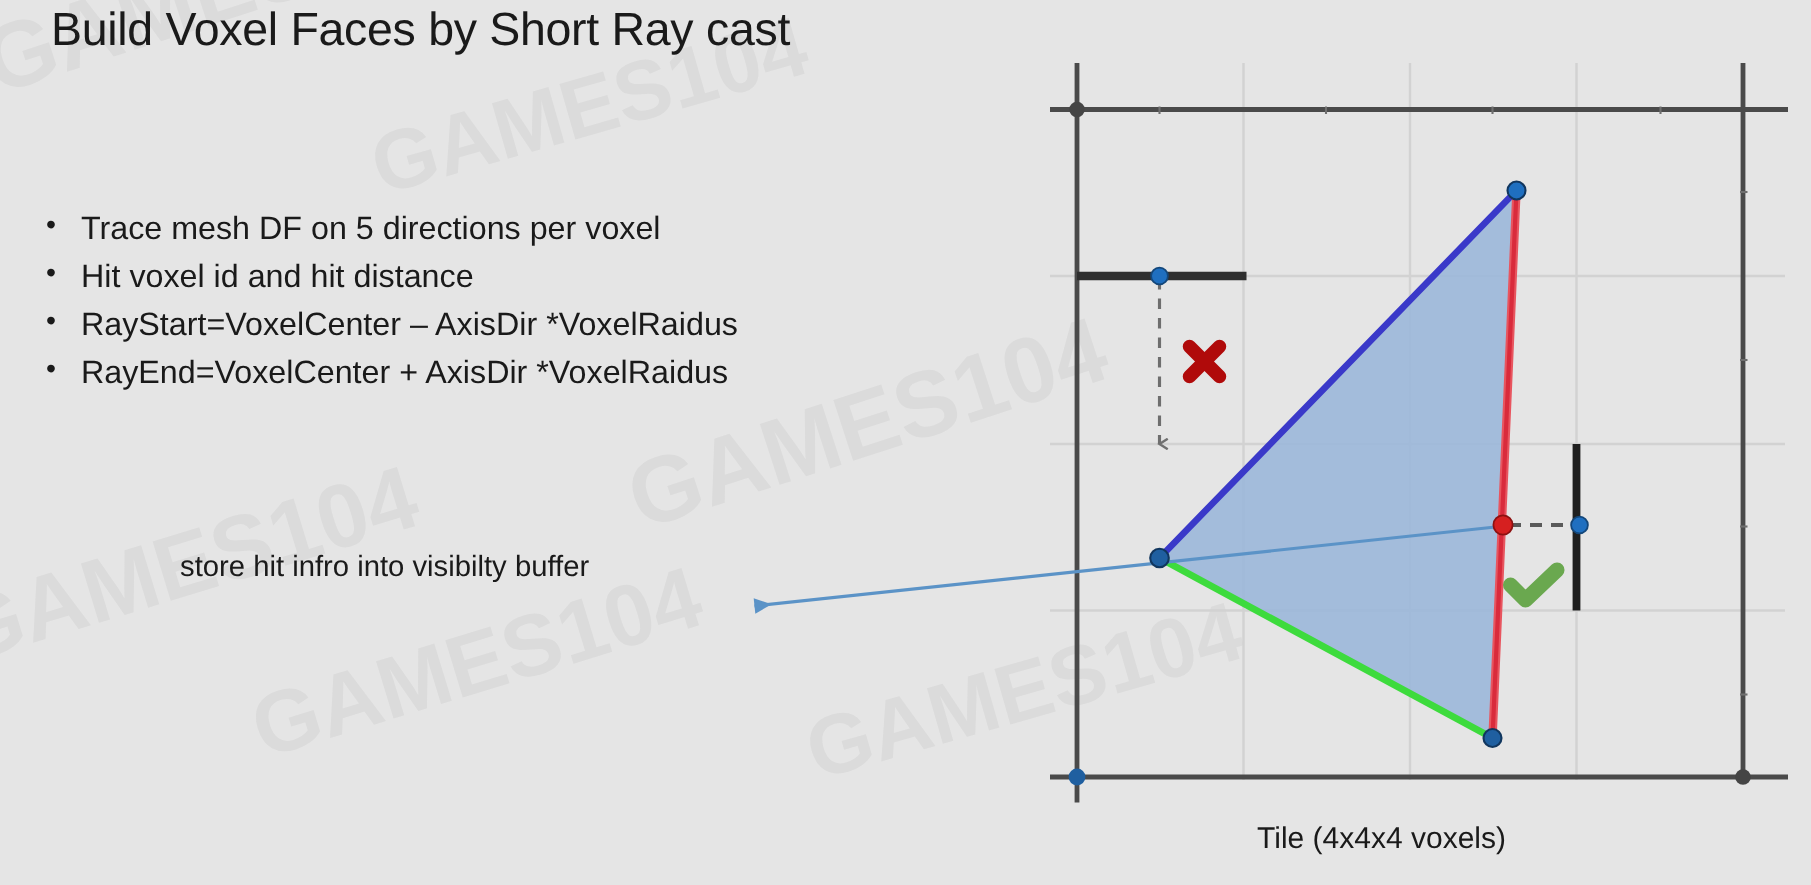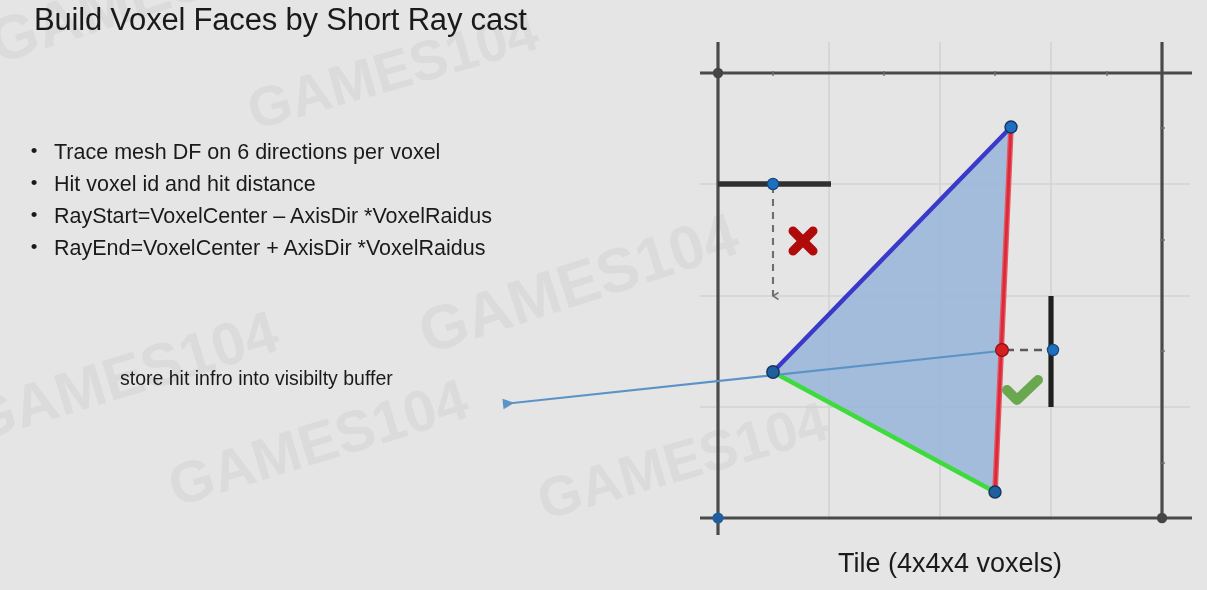--- a/index.html
+++ b/index.html
@@ -88,21 +88,21 @@
     top: 0;
     width: 1207px;
     height: 590px;
     pointer-events: none;
   }
 
   .caption {
     position: absolute;
     left: 838px;
     top: 548px;
-    font-size: 27px;
+    font-size: 20px;
     color: #1a1a1a;
     white-space: nowrap;
     text-align: right;
   }
 </style>
 </head>
 <body>
 
 <div class="watermark-layer">
   <div class="wm" style="left:-20px; top:10px; font-size:62px; transform:rotate(-18deg);">GAMES104</div>
@@ -111,21 +111,21 @@
   <div class="wm" style="left:-40px; top:390px; font-size:60px; transform:rotate(-17deg);">GAMES104</div>
   <div class="wm" style="left:160px; top:455px; font-size:58px; transform:rotate(-17deg);">GAMES104</div>
   <div class="wm" style="left:530px; top:470px; font-size:56px; transform:rotate(-16deg);">GAMES104</div>
 </div>
 
 <div class="slide-title">Build Voxel Faces by Short Ray cast</div>
 
 <div class="bullets">
   <div class="bullet-row">
     <span class="bullet-dot">•</span>
-    <span class="bullet-text">Trace mesh DF on 6 directions per voxel</span>
+    <span class="bullet-text">Trace mesh DF on 5 directions per voxel</span>
   </div>
   <div class="bullet-row">
     <span class="bullet-dot">•</span>
     <span class="bullet-text">Hit voxel id and hit distance</span>
   </div>
   <div class="bullet-row">
     <span class="bullet-dot">•</span>
     <span class="bullet-text">RayStart=VoxelCenter – AxisDir *VoxelRaidus</span>
   </div>
   <div class="bullet-row">

